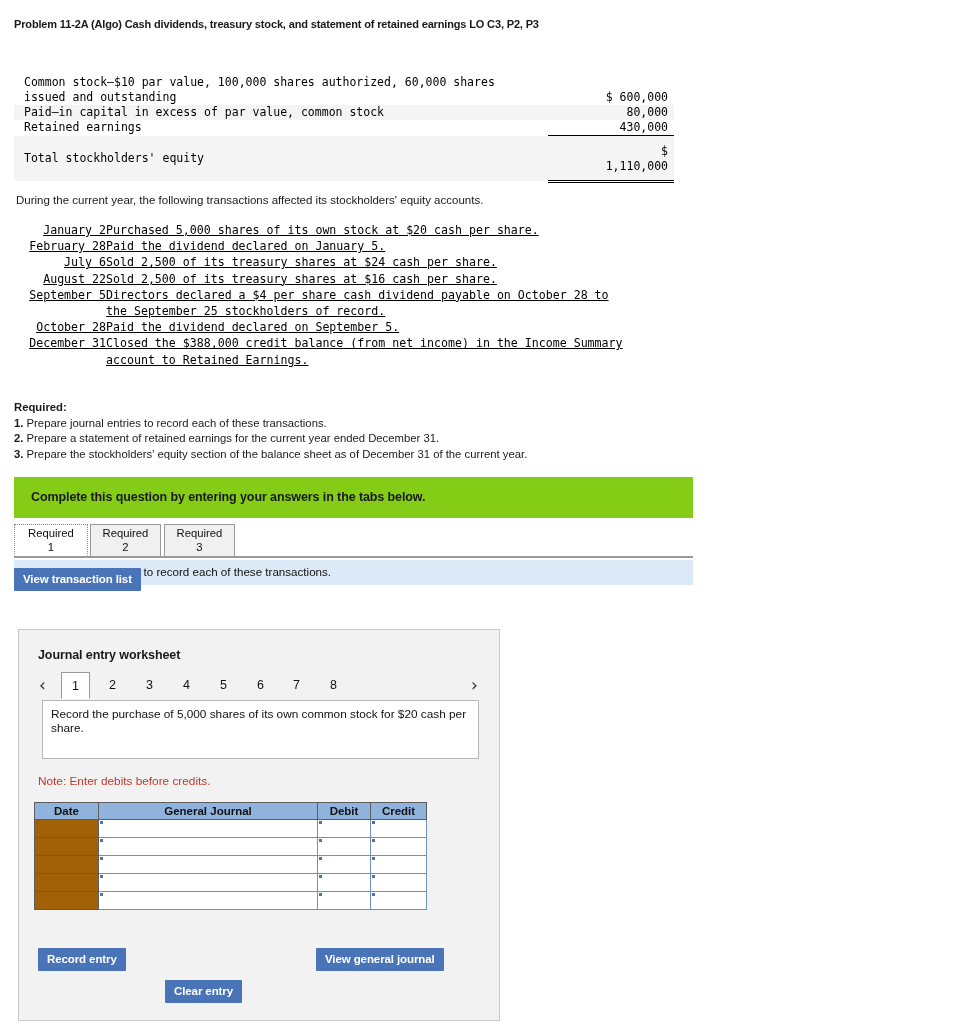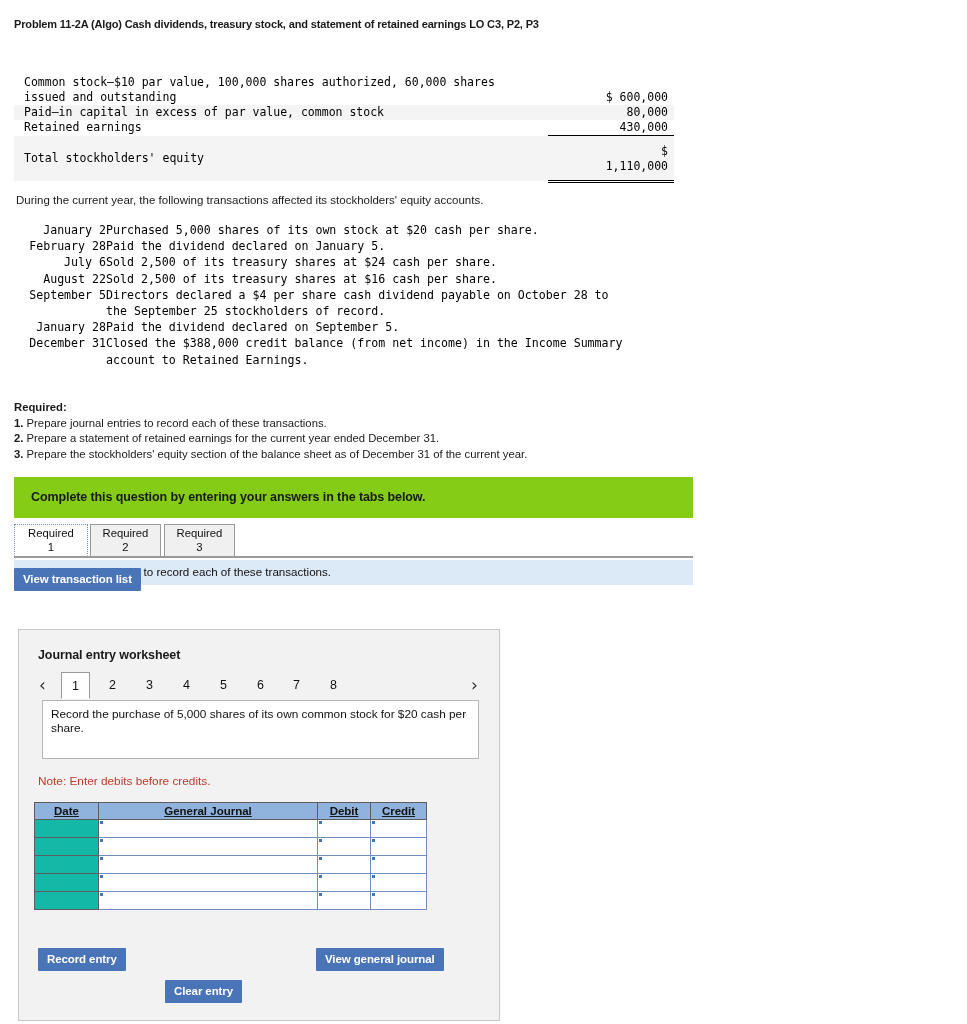--- a/index.html
+++ b/index.html
@@ -68,20 +68,21 @@
     left: 16px; top: 194px;
     font-size: 11.5px;
   }
   .txn-table {
     position: absolute;
     left: 10px; top: 222px;
     border-collapse: collapse;
     font-family: "DejaVu Sans Mono", monospace;
     font-size: 11.6px;
     color: #000;
+    text-decoration: underline;
   }
   .txn-table td { padding: 0; line-height: 16.2px; vertical-align: top; }
   .txn-date { text-align: right; white-space: nowrap; padding-right: 7px; width: 96px; }
   .txn-desc { white-space: pre-wrap; }
 
   
   .required-block {
     position: absolute;
     left: 14px; top: 400px;
     font-size: 11.3px;
@@ -255,22 +256,21 @@
     font-size: 11.8px;
     font-weight: normal;
   }
 
   
   .journal-table {
     position: absolute;
     left: 15px; top: 172px;
     border-collapse: collapse;
     table-layout: fixed;
-    background: #14b8a6;
-    text-decoration: underline;
+    background: #a16207;
   }
   .journal-table th {
     background: #8fb3dd;
     border: 1px solid #5d5d5d;
     font-size: 11.5px;
     font-weight: bold;
     color: #111;
     height: 16px;
     padding: 0;
     text-align: center;
@@ -366,21 +366,21 @@
       <tr>
         <td class="txn-date">August 22</td>
         <td class="txn-desc">Sold 2,500 of its treasury shares at $16 cash per share.</td>
       </tr>
       <tr>
         <td class="txn-date">September 5</td>
         <td class="txn-desc">Directors declared a $4 per share cash dividend payable on October 28 to
 the September 25 stockholders of record.</td>
       </tr>
       <tr>
-        <td class="txn-date">January 28</td>
+        <td class="txn-date">October 28</td>
         <td class="txn-desc">Paid the dividend declared on September 5.</td>
       </tr>
       <tr>
         <td class="txn-date">December 31</td>
         <td class="txn-desc">Closed the $388,000 credit balance (from net income) in the Income Summary
 account to Retained Earnings.</td>
       </tr>
     </tbody>
   </table>
 

